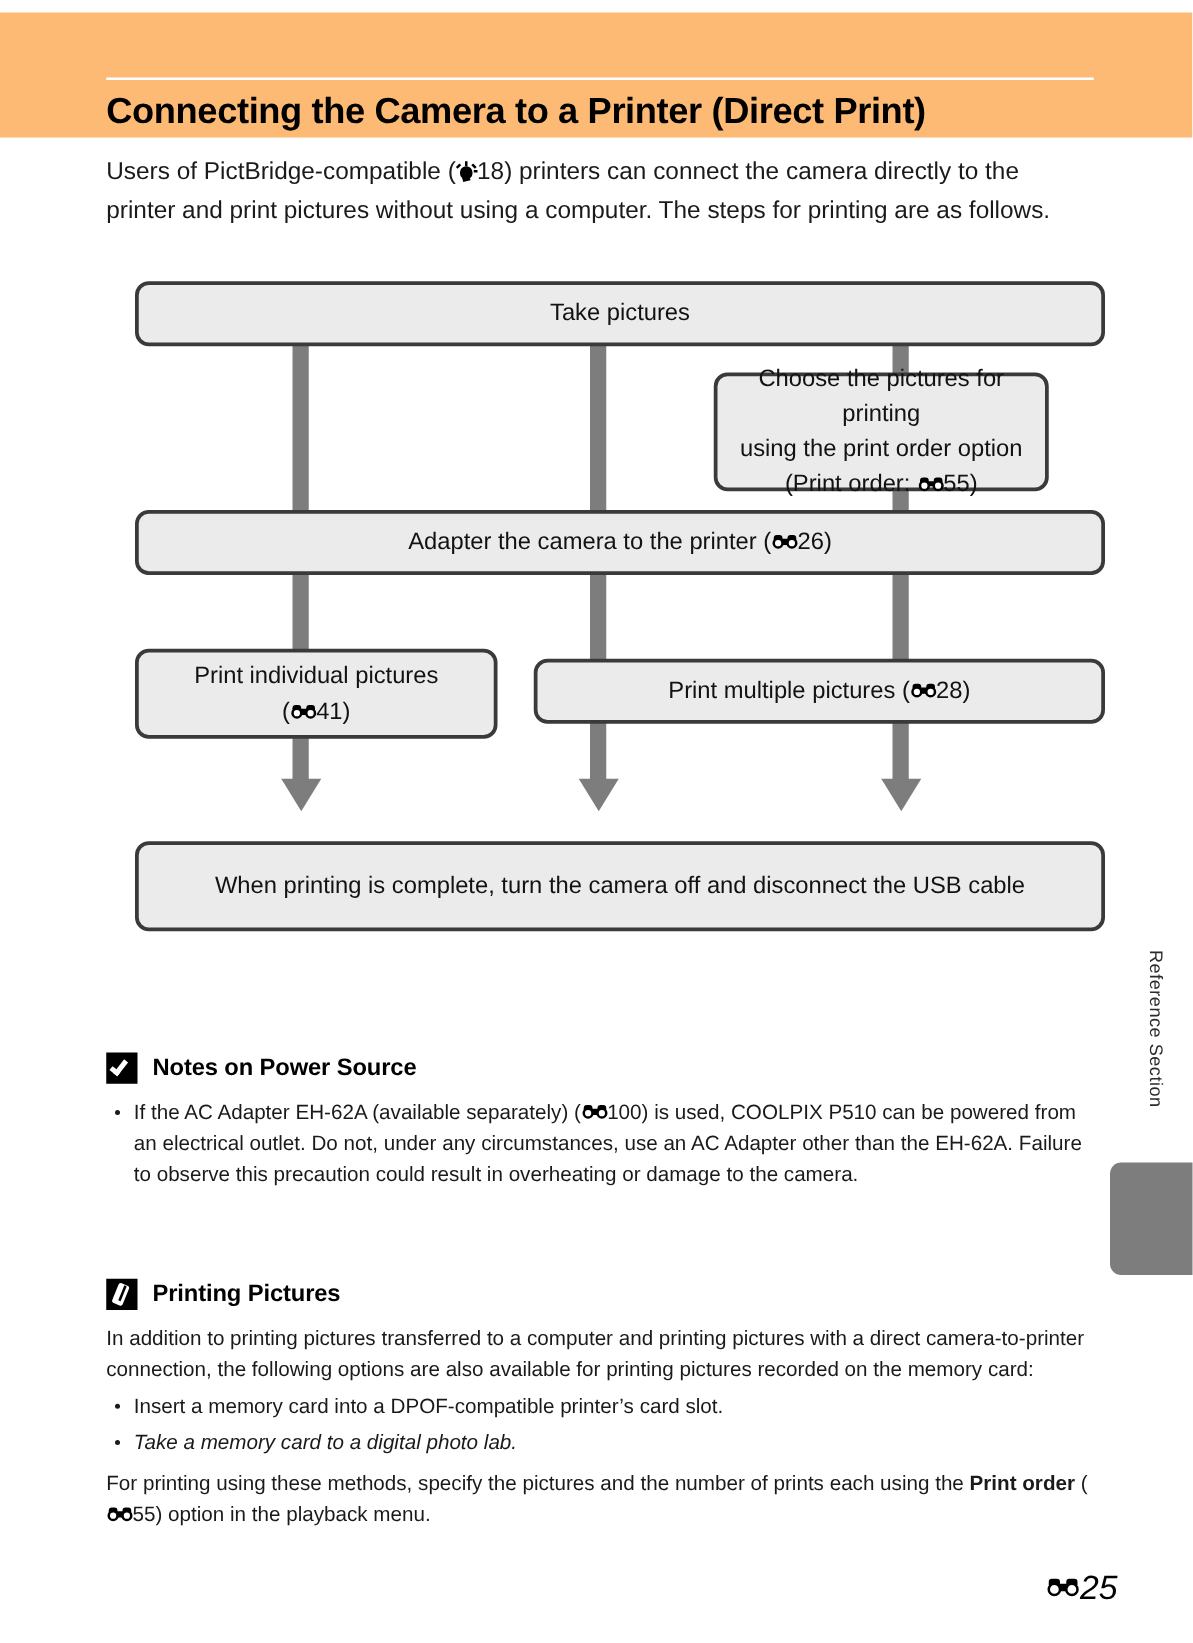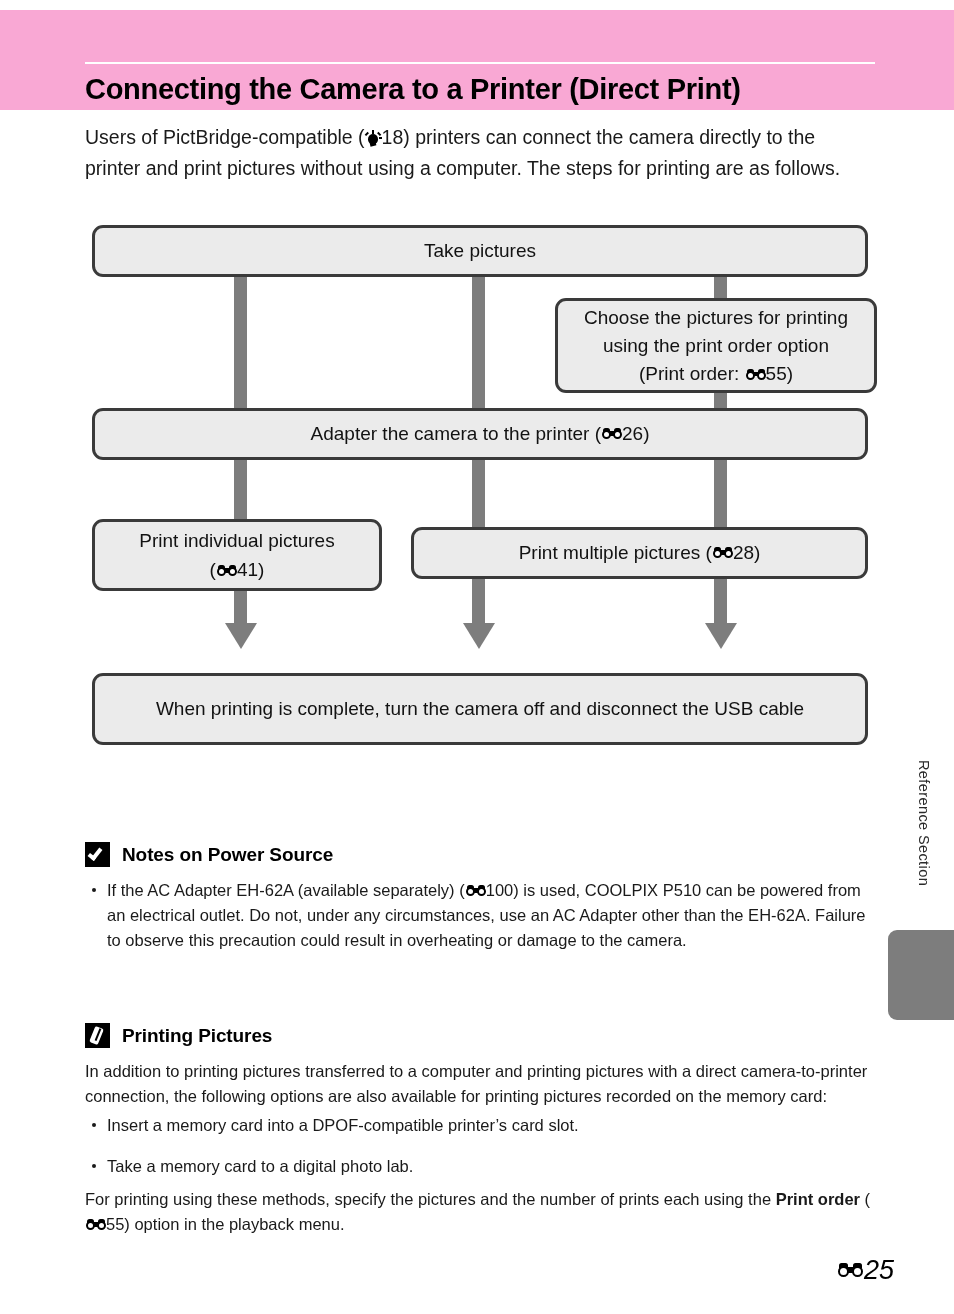--- a/index.html
+++ b/index.html
@@ -16,21 +16,21 @@
     overflow: hidden;
   }
 
   
   .header-bar {
     position: absolute;
     left: 0;
     top: 10px;
     width: 954px;
     height: 100px;
-    background: #f9a8d4;
+    background: #fdba74;
   }
   .header-rule {
     position: absolute;
     left: 85px;
     top: 52px;
     width: 790px;
     height: 2px;
     background: #ffffff;
   }
   .header-title {
@@ -173,20 +173,21 @@
     border-radius: 11px;
     box-sizing: border-box;
     display: flex;
     align-items: center;
     justify-content: center;
     text-align: center;
     font-size: 19px;
     line-height: 26px;
     color: #121212;
     padding: 0 0;
+    margin-left: 16px;
   }
 
   
   .side-label {
     position: absolute;
     right: 22px;
     top: 760px;
     font-size: 14.5px;
     letter-spacing: 0.4px;
     color: #2a2a2a;
@@ -327,21 +328,21 @@
   <div class="arrow-stem" style="left:387px; top:328px; height:75px;"></div>
   <div class="arrow-head" style="left:377.5px; top:398px;"></div>
 
   <div class="arrow-stem" style="left:629px; top:328px; height:75px;"></div>
   <div class="arrow-head" style="left:619.5px; top:398px;"></div>
 
   <div class="fbox" style="left:7px; top:0px; width:776px; height:52px;">
     <span>Take pictures</span>
   </div>
 
-  <div class="fbox" style="left:470px; top:73px; width:322px; height:95px; flex-direction:column; justify-content:center; line-height:28px;">
+  <div class="fbox" style="left:470px; top:73px; width:268px; height:95px; flex-direction:column; justify-content:center; line-height:28px;">
     <div>Choose the pictures for printing</div>
     <div>using the print order option</div>
     <div><span>(Print order: </span><span class="ref-icon"><span class="cap left"></span><span class="cap right"></span><span class="bridge"></span><span class="lens left"></span><span class="lens right"></span></span><span>55</span><span>)</span></div>
   </div>
 
   <div class="fbox" style="left:7px; top:183px; width:776px; height:52px;">
     <span>Adapter the camera to the printer (</span>
       <span class="ref-icon">
         <span class="cap left"></span>
         <span class="cap right"></span>
@@ -403,21 +404,21 @@
     <span class="note-head-text">Printing Pictures</span>
   </div>
 
   <p class="note-p">In addition to printing pictures transferred to a computer and printing pictures with a direct camera-to-printer connection, the following options are also available for printing pictures recorded on the memory card:</p>
 
   <div class="note-li" style="margin-top:4px;">
     <span class="bullet"></span>
     <span>Insert a memory card into a DPOF-compatible printer’s card slot.</span>
   </div>
 
-  <div class="note-li" style="margin-top:16px;">
+  <div class="note-li" style="margin-top:4px;font-style:italic;">
     <span class="bullet"></span>
     <span>Take a memory card to a digital photo lab.</span>
   </div>
 
   <p class="note-p" style="margin-top:8px;">
     <span>For printing using these methods, specify the pictures and the number of prints each using the </span><span class="bold">Print order</span><span> (</span><span class="ref-icon"><span class="cap left"></span><span class="cap right"></span><span class="bridge"></span><span class="lens left"></span><span class="lens right"></span></span><span>55</span><span>) option in the playback menu.</span>
   </p>
 </div>
 
 <div class="page-number">

